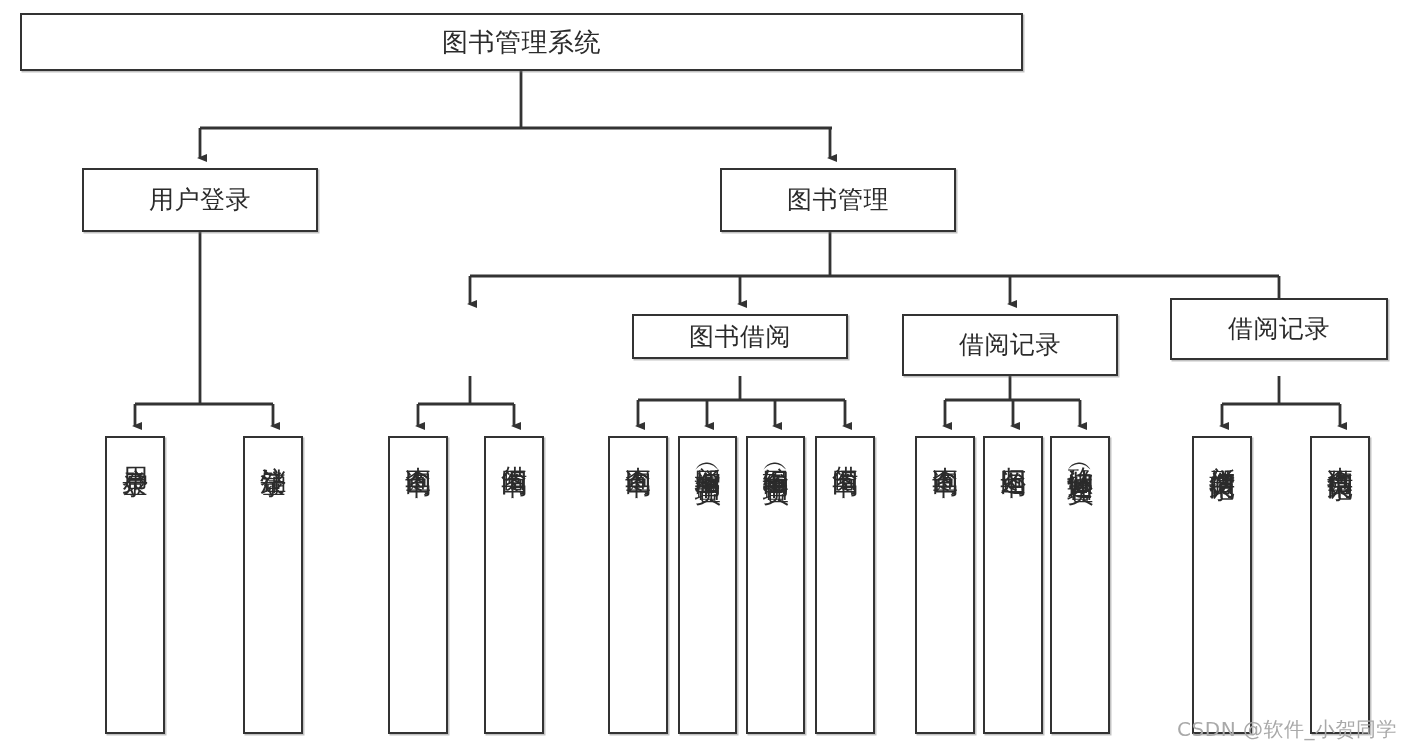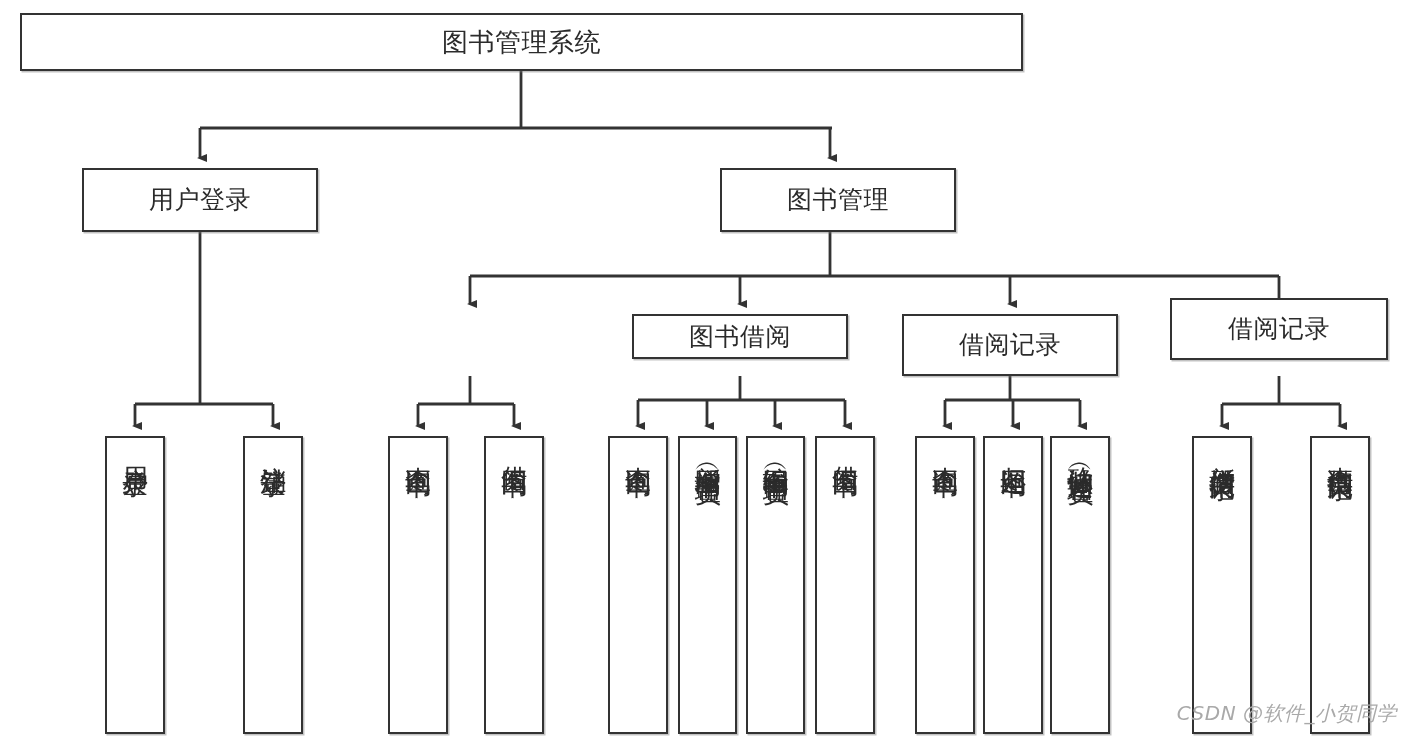--- a/index.html
+++ b/index.html
@@ -55,26 +55,25 @@
     writing-mode: vertical-rl;
     text-orientation: upright;
     font-size: 26px;
     line-height: 1.06;
     letter-spacing: 2px;
     white-space: normal;
   }
   .watermark {
     position: absolute;
     right: 8px;
-    bottom: 20px;
+    bottom: 4px;
     font-size: 20px;
     color: #a9a9a9;
     letter-spacing: 0.5px;
     white-space: nowrap;
-    font-style: italic;
   }
 </style>
 </head>
 <body>
 
 <div id="canvas">
 
   <svg class="connectors" viewBox="0 0 1405 747">
     <defs>
       <marker id="arrow" markerWidth="10" markerHeight="10" refX="4" refY="7" orient="auto" markerUnits="userSpaceOnUse">

